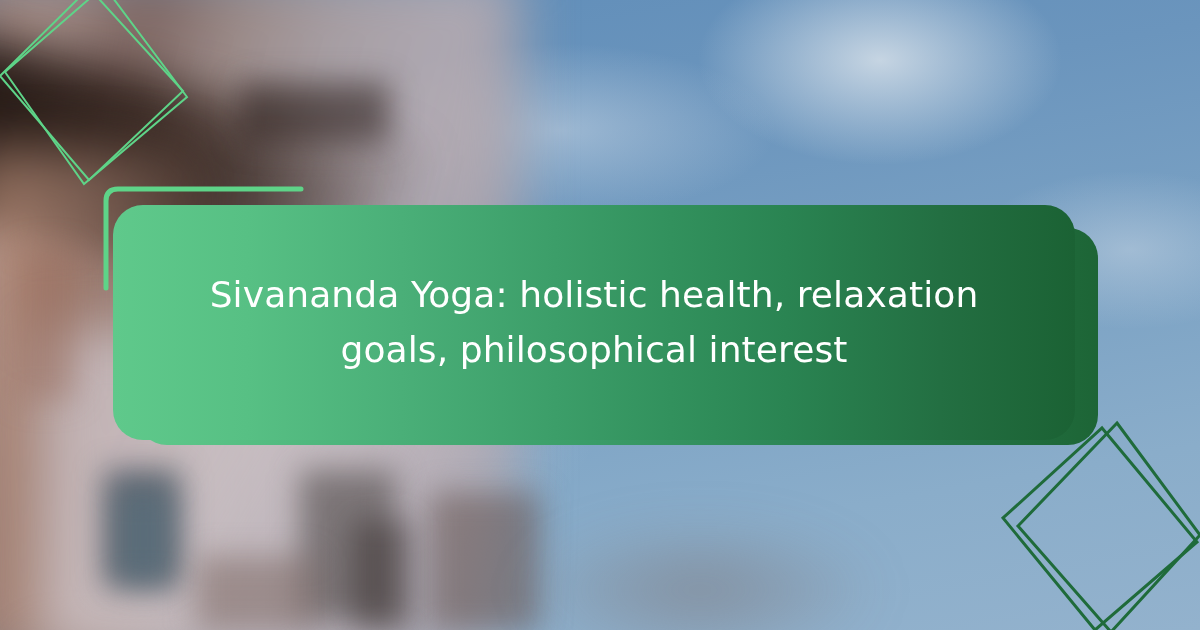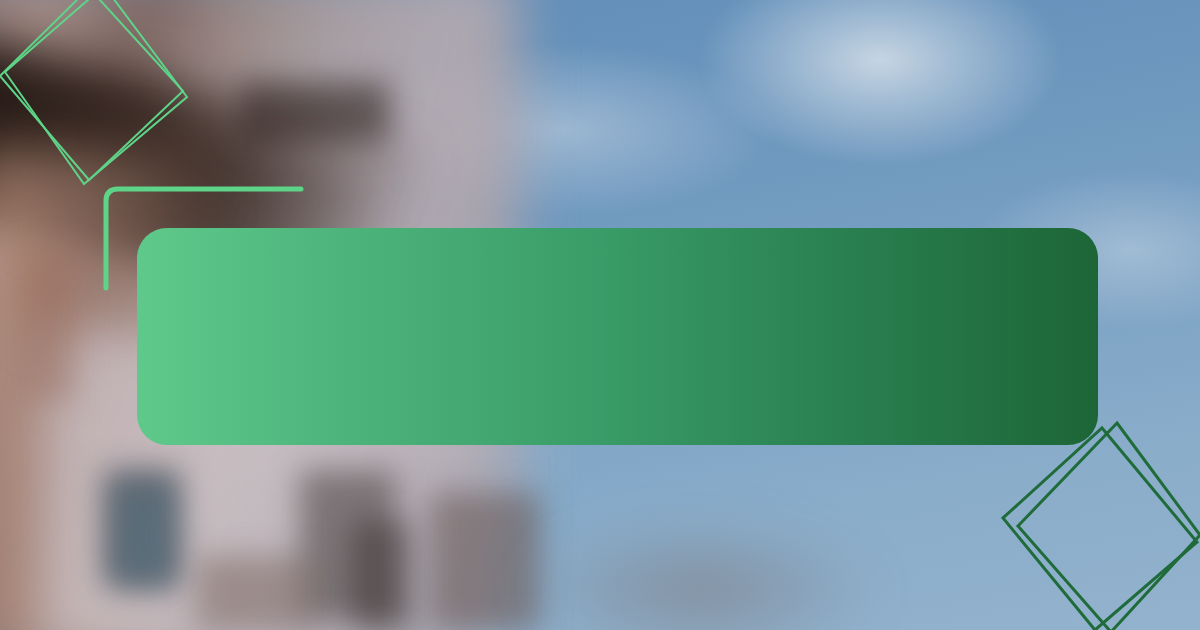--- a/index.html
+++ b/index.html
@@ -179,14 +179,18 @@
   </div>
 
   <div id="accent-line">
     <svg width="215" height="120" viewBox="0 0 215 120" fill="none">
       <path d="M10 112 L10 25 Q10 13 22 13 L205 13" stroke="#5ed488" stroke-width="5" stroke-linecap="round" fill="none"></path>
     </svg>
   </div>
 
   <div class="card-back"></div>
 
+  <div class="card-front">
+    <div class="card-title">Sivananda Yoga: holistic health, relaxation
+goals, philosophical interest</div>
+  </div>
 
 </div>
 
 </body></html>

